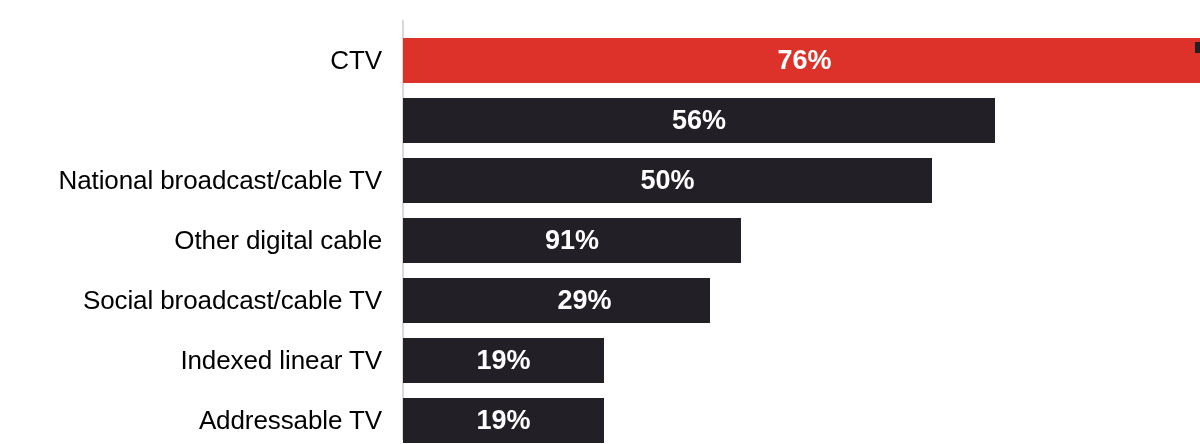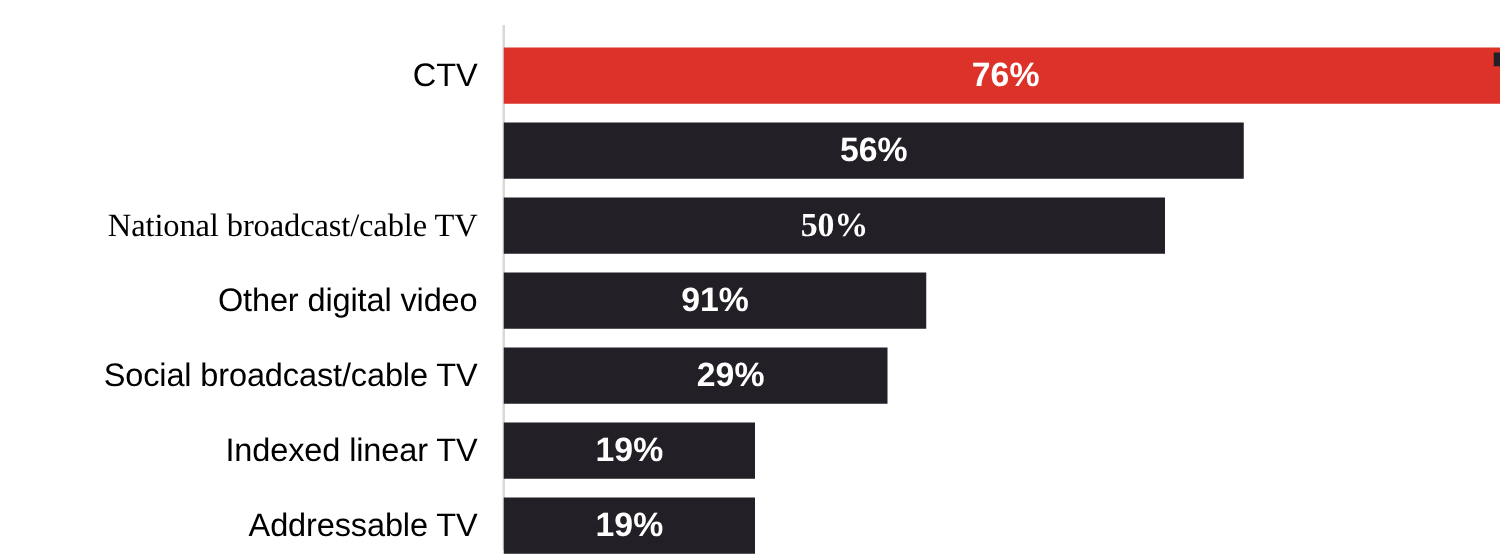--- a/index.html
+++ b/index.html
@@ -108,28 +108,28 @@
       <div class="cat-label">CTV</div>
       <div class="bar accent" style="width: 803px; background: rgb(221, 50, 41);"></div>
       <div class="bar-value" style="left:403px; width:803px;">76%</div>
     </div>
 
     <div class="bar-row" style="top:86px;">
       <div class="bar dark" style="width: 592px; background: rgb(35, 31, 38);"></div>
       <div class="bar-value" style="left:403px; width:592px;border-radius:20px;">56%</div>
     </div>
 
-    <div class="bar-row" style="top:146px;font-family:Liberation Serif, serif;">
+    <div class="bar-row" style="top:146px;">
       <div class="cat-label">National broadcast/cable TV</div>
       <div class="bar dark" style="width: 529px; background: rgb(35, 31, 38);"></div>
       <div class="bar-value" style="left:403px; width:529px;">50%</div>
     </div>
 
     <div class="bar-row" style="top:206px;">
-      <div class="cat-label">Other digital video</div>
+      <div class="cat-label">Other digital cable</div>
       <div class="bar dark" style="width: 338px; background: rgb(35, 31, 38);"></div>
       <div class="bar-value" style="left:403px; width:338px;">91%</div>
     </div>
 
     <div class="bar-row" style="top:266px;">
       <div class="cat-label">Social broadcast/cable TV</div>
       <div class="bar dark" style="width: 307px; background: rgb(35, 31, 38);"></div>
       <div class="bar-value" style="left:403px; width:307px;padding-left:28px;">29%</div>
     </div>
 

